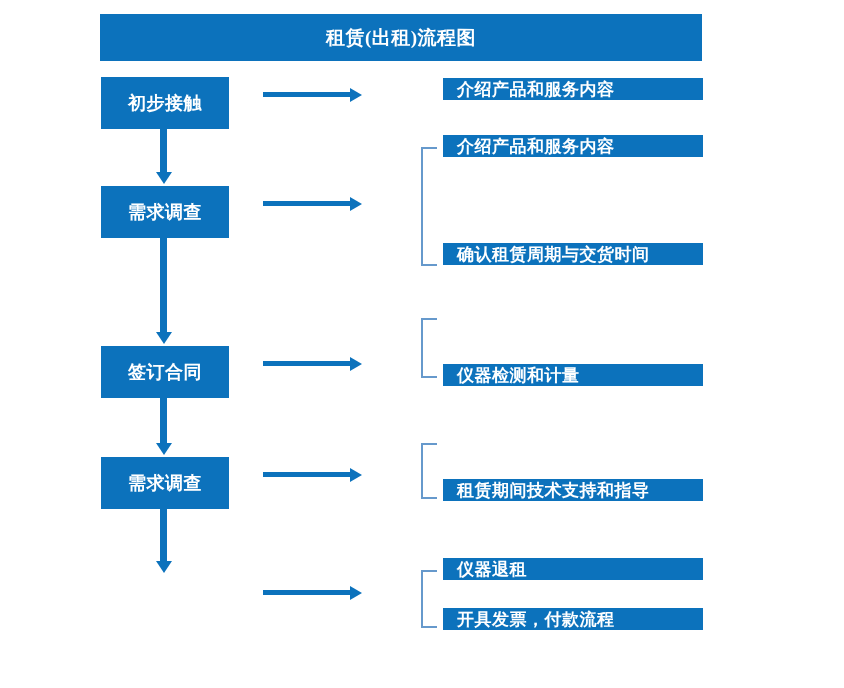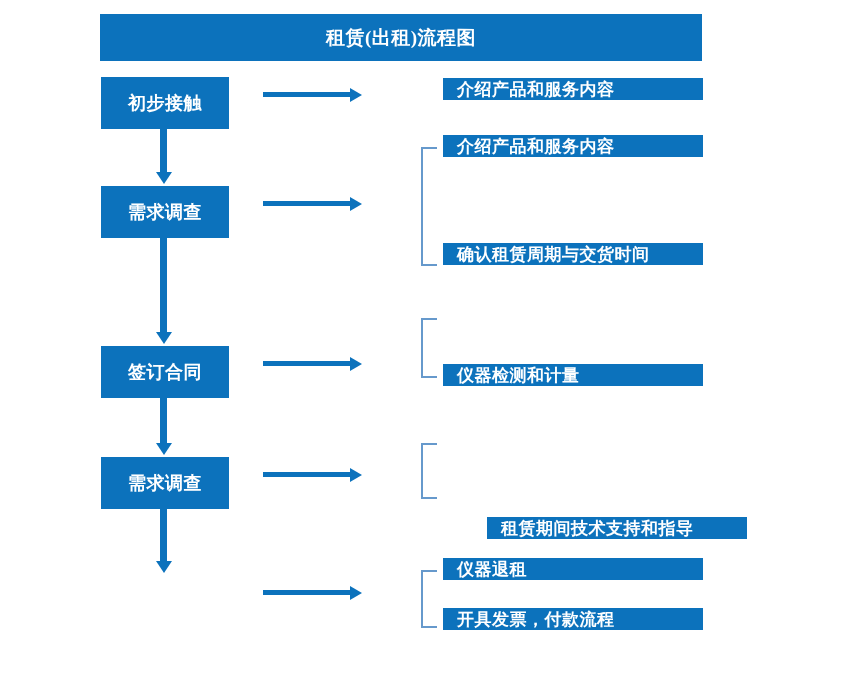--- a/index.html
+++ b/index.html
@@ -154,19 +154,19 @@
 
   <div class="box detail-box" style="top:135px;">介绍产品和服务内容</div>
 
 
   <div class="box detail-box" style="top:243px;">确认租赁周期与交货时间</div>
 
 
   <div class="box detail-box" style="top:364px;">仪器检测和计量</div>
 
 
-  <div class="box detail-box" style="top:517px;margin-left:44px;">租赁期间技术支持和指导</div>
+  <div class="box detail-box" style="top:479px;">租赁期间技术支持和指导</div>
 
   <div class="box detail-box" style="top:558px;">仪器退租</div>
 
   <div class="box detail-box" style="top:608px;">开具发票，付款流程</div>
 
 </div>
 
 </body></html>

